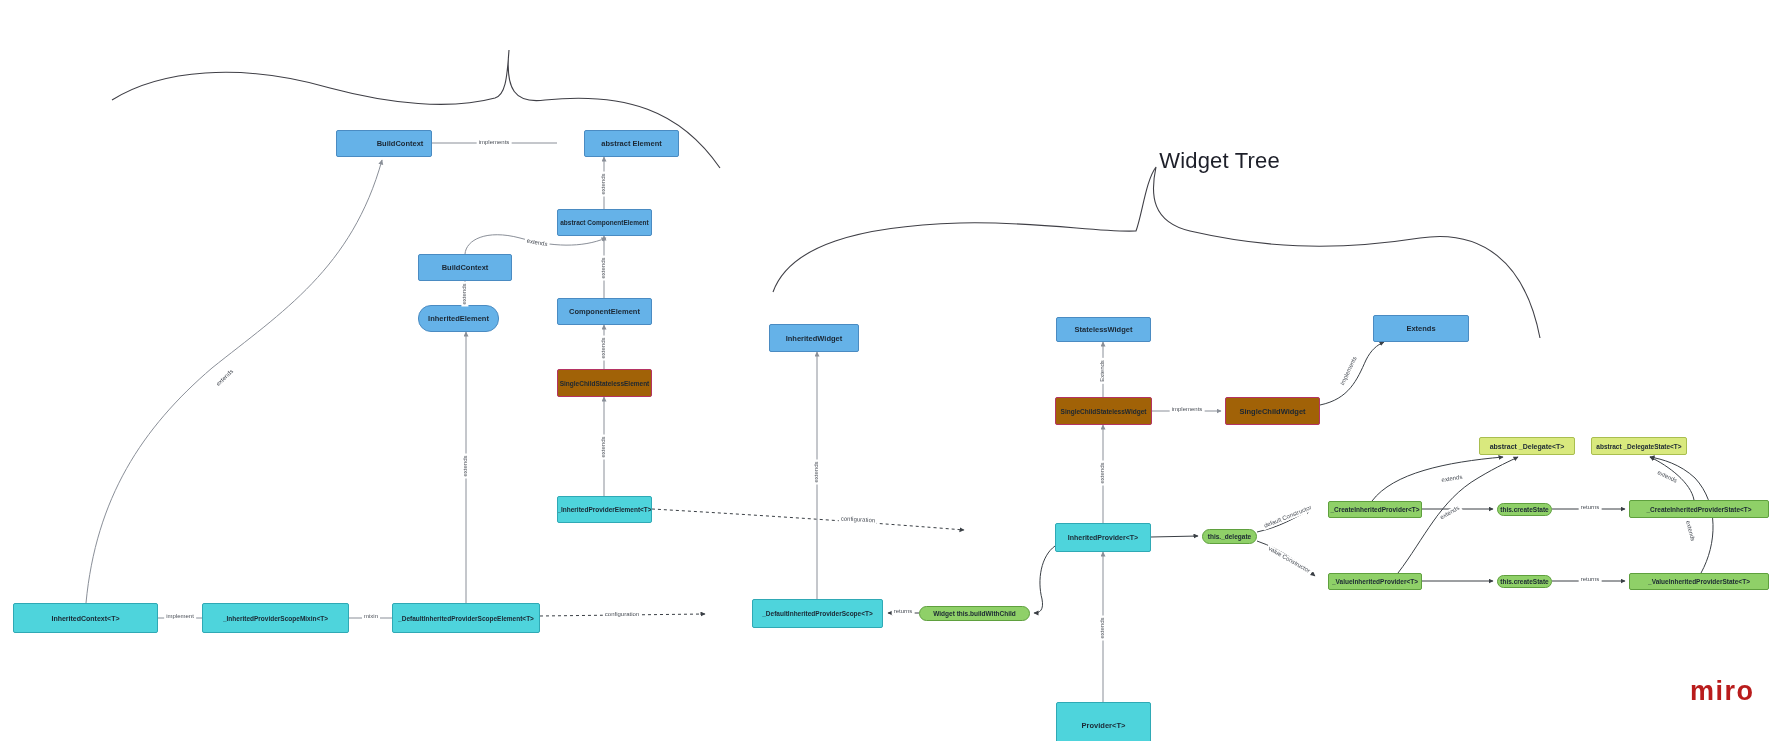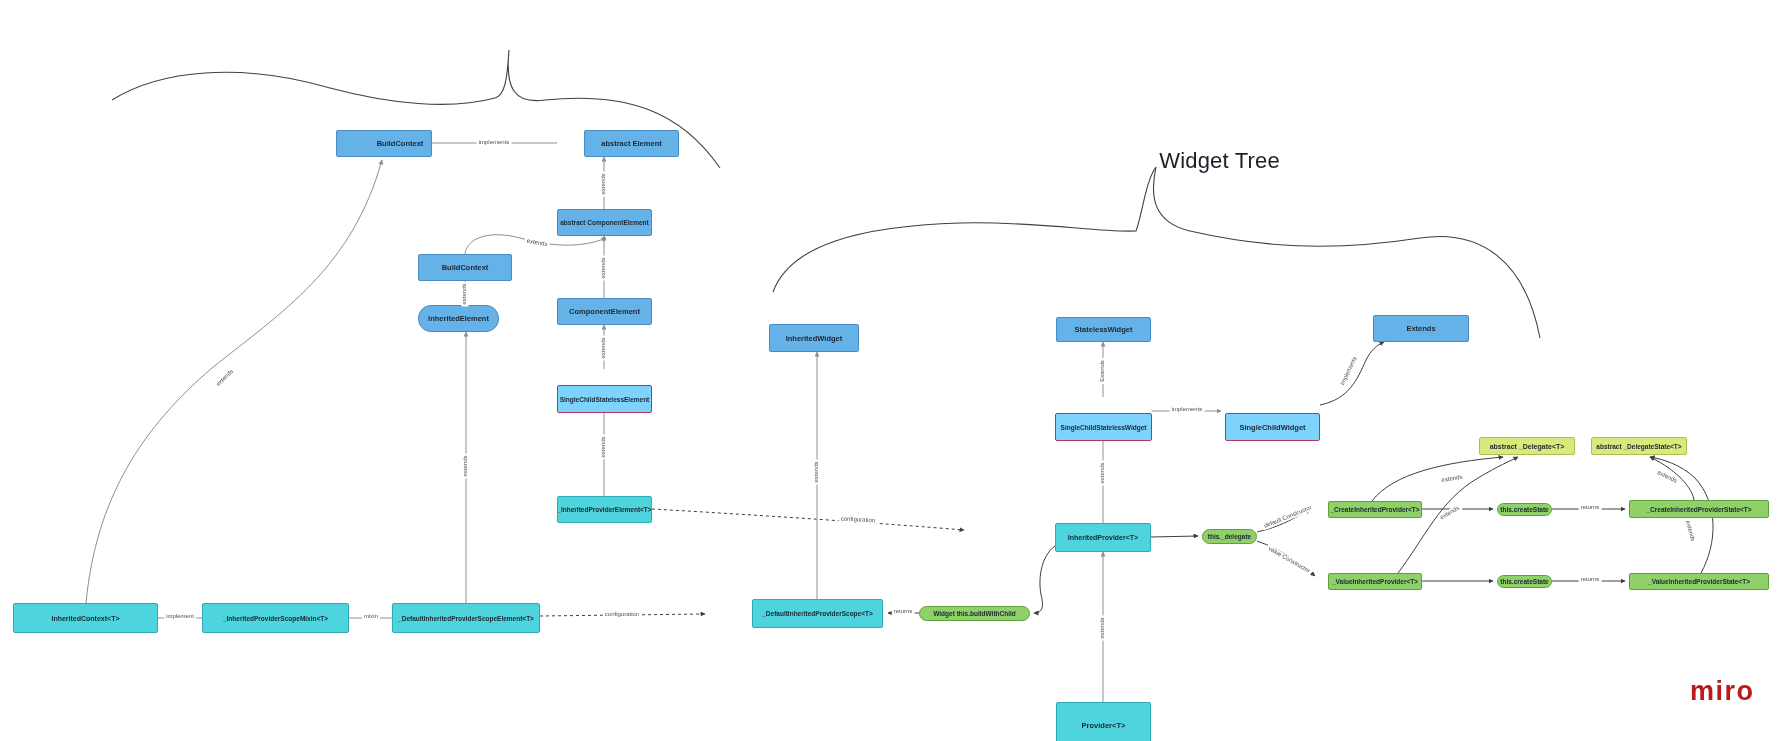--- a/index.html
+++ b/index.html
@@ -11,21 +11,21 @@
     position:absolute;width:260px;text-align:center;
     font-size:22px;font-weight:500;color:#1d1f29;letter-spacing:.2px;
   }
   .node{
     position:absolute;display:flex;align-items:center;justify-content:center;
     font-weight:bold;color:#1b2733;text-align:center;white-space:nowrap;
     border:1px solid;box-sizing:border-box;border-radius:2px;overflow:hidden;
   }
   .node.pill{border-radius:8px;}
   .node.blue  {background:#65b2e8;border-color:#4a8bc2;}
-  .node.pink  {background:#7dd3fc;border-color:#b53363;margin-top:16px;}
+  .node.pink  {background:#a16207;border-color:#b53363;}
   .node.teal  {background:#4ed4dc;border-color:#2fa9b5;}
   .node.green {background:#8fd068;border-color:#5fa03e;}
   .node.ygreen{background:#d9e97e;border-color:#a9be4f;}
   .edge-label{
     position:absolute;font-size:6px;color:#4a4f57;background:#ffffff;
     padding:0 2px;line-height:1.2;white-space:nowrap;z-index:5;
   }
   svg.layer{position:absolute;left:0;top:0;z-index:1;}
   .edge{fill:none;stroke:#8a8f98;stroke-width:1;}
   .edge.dark{stroke:#3a3f45;}

